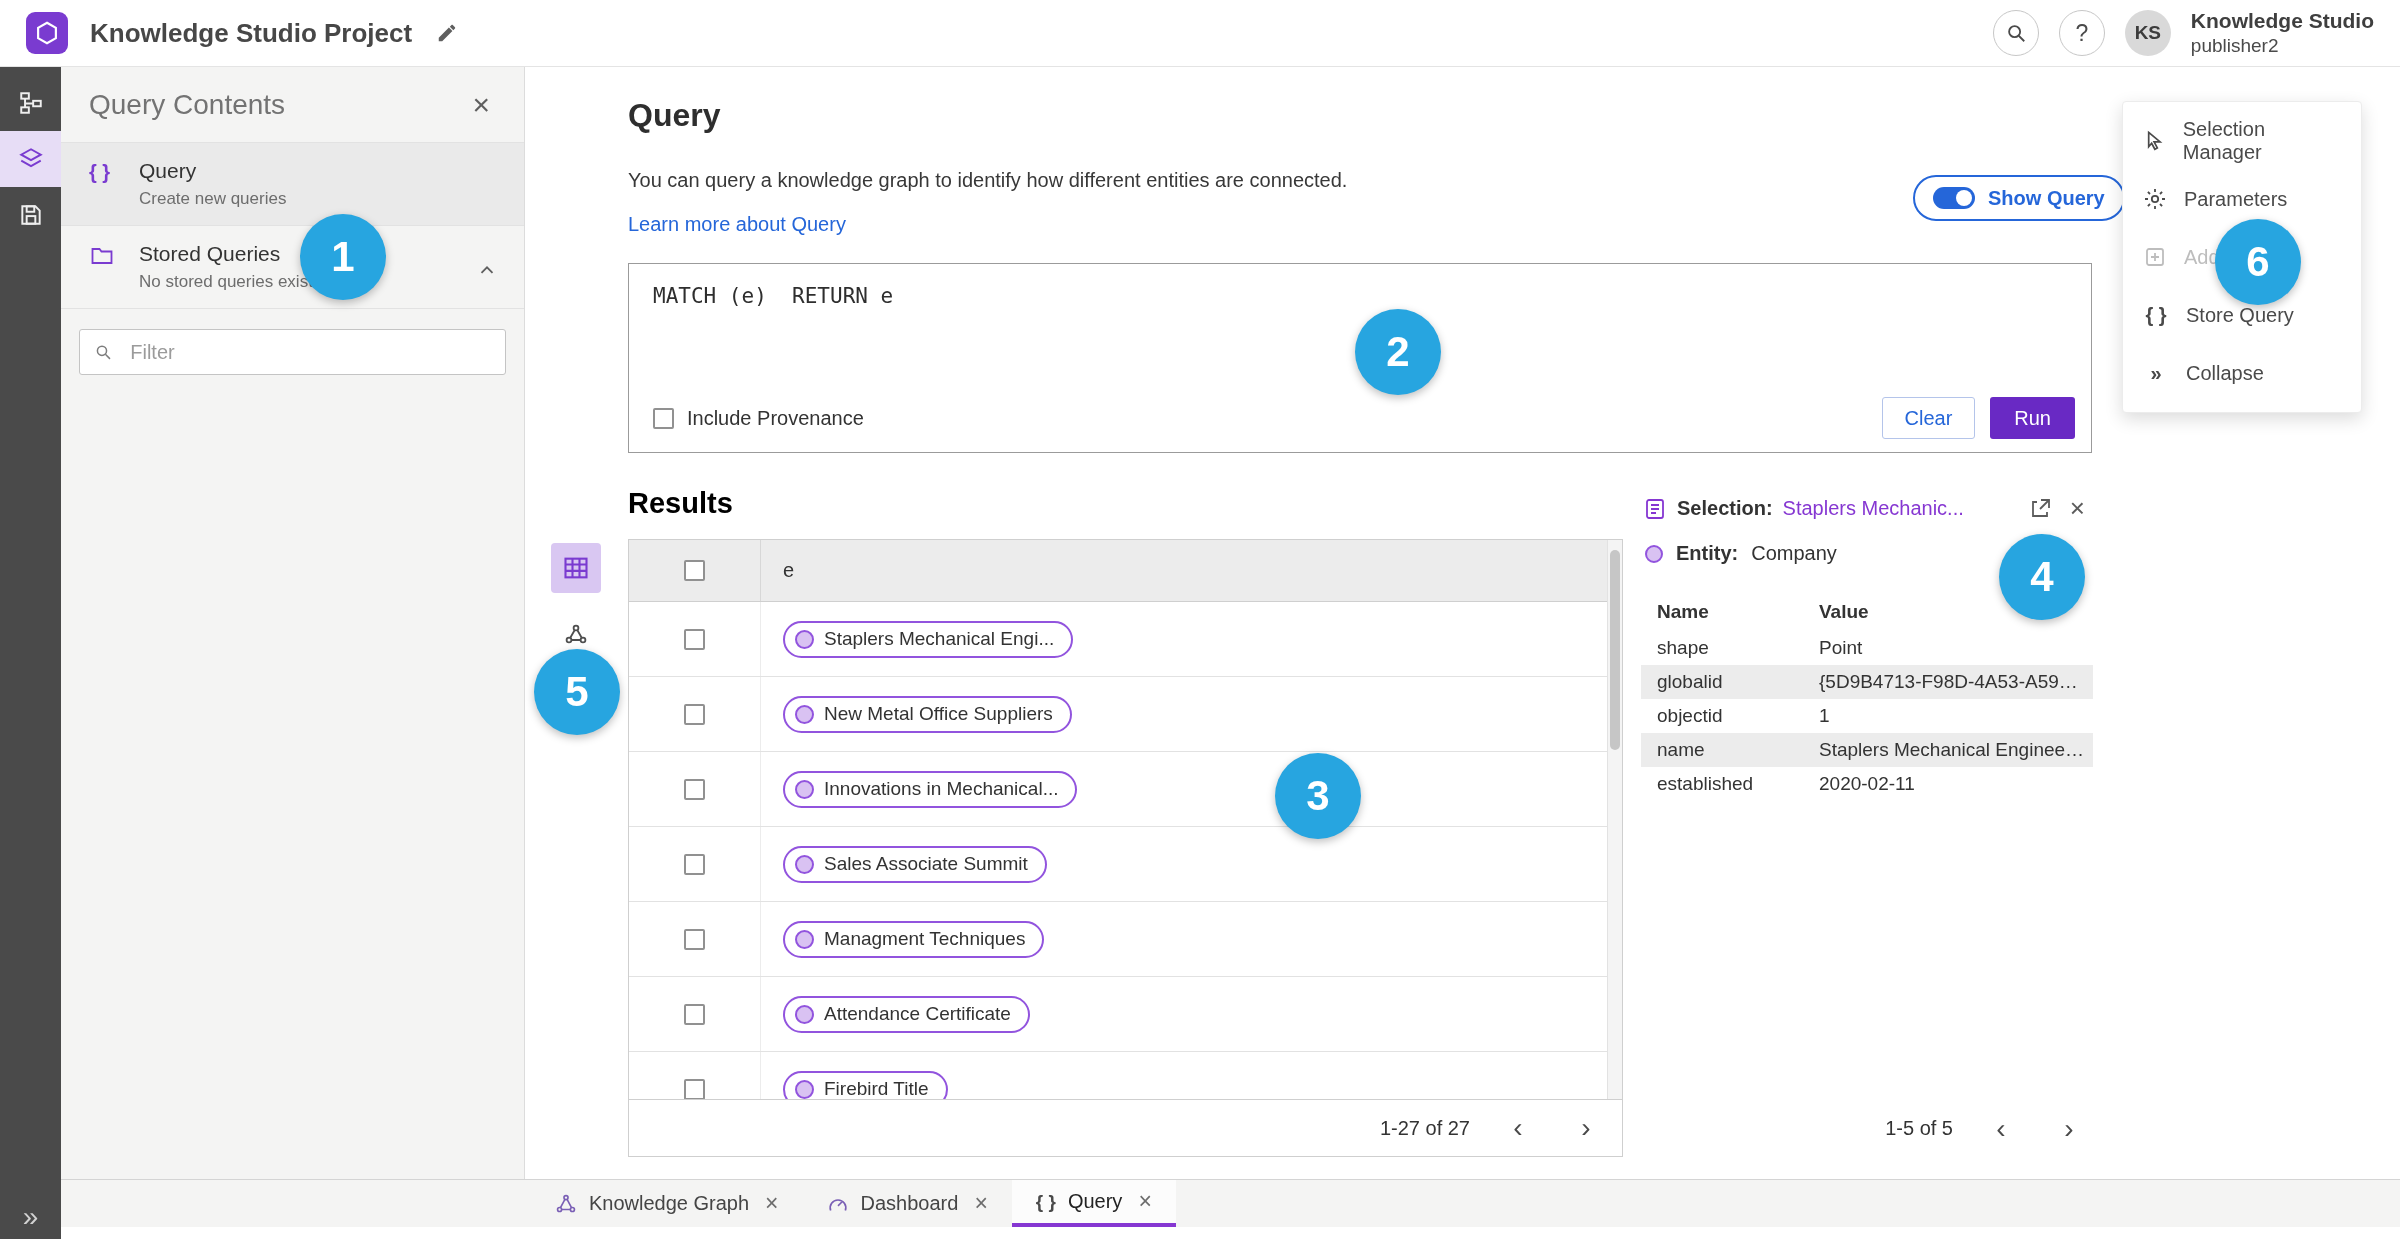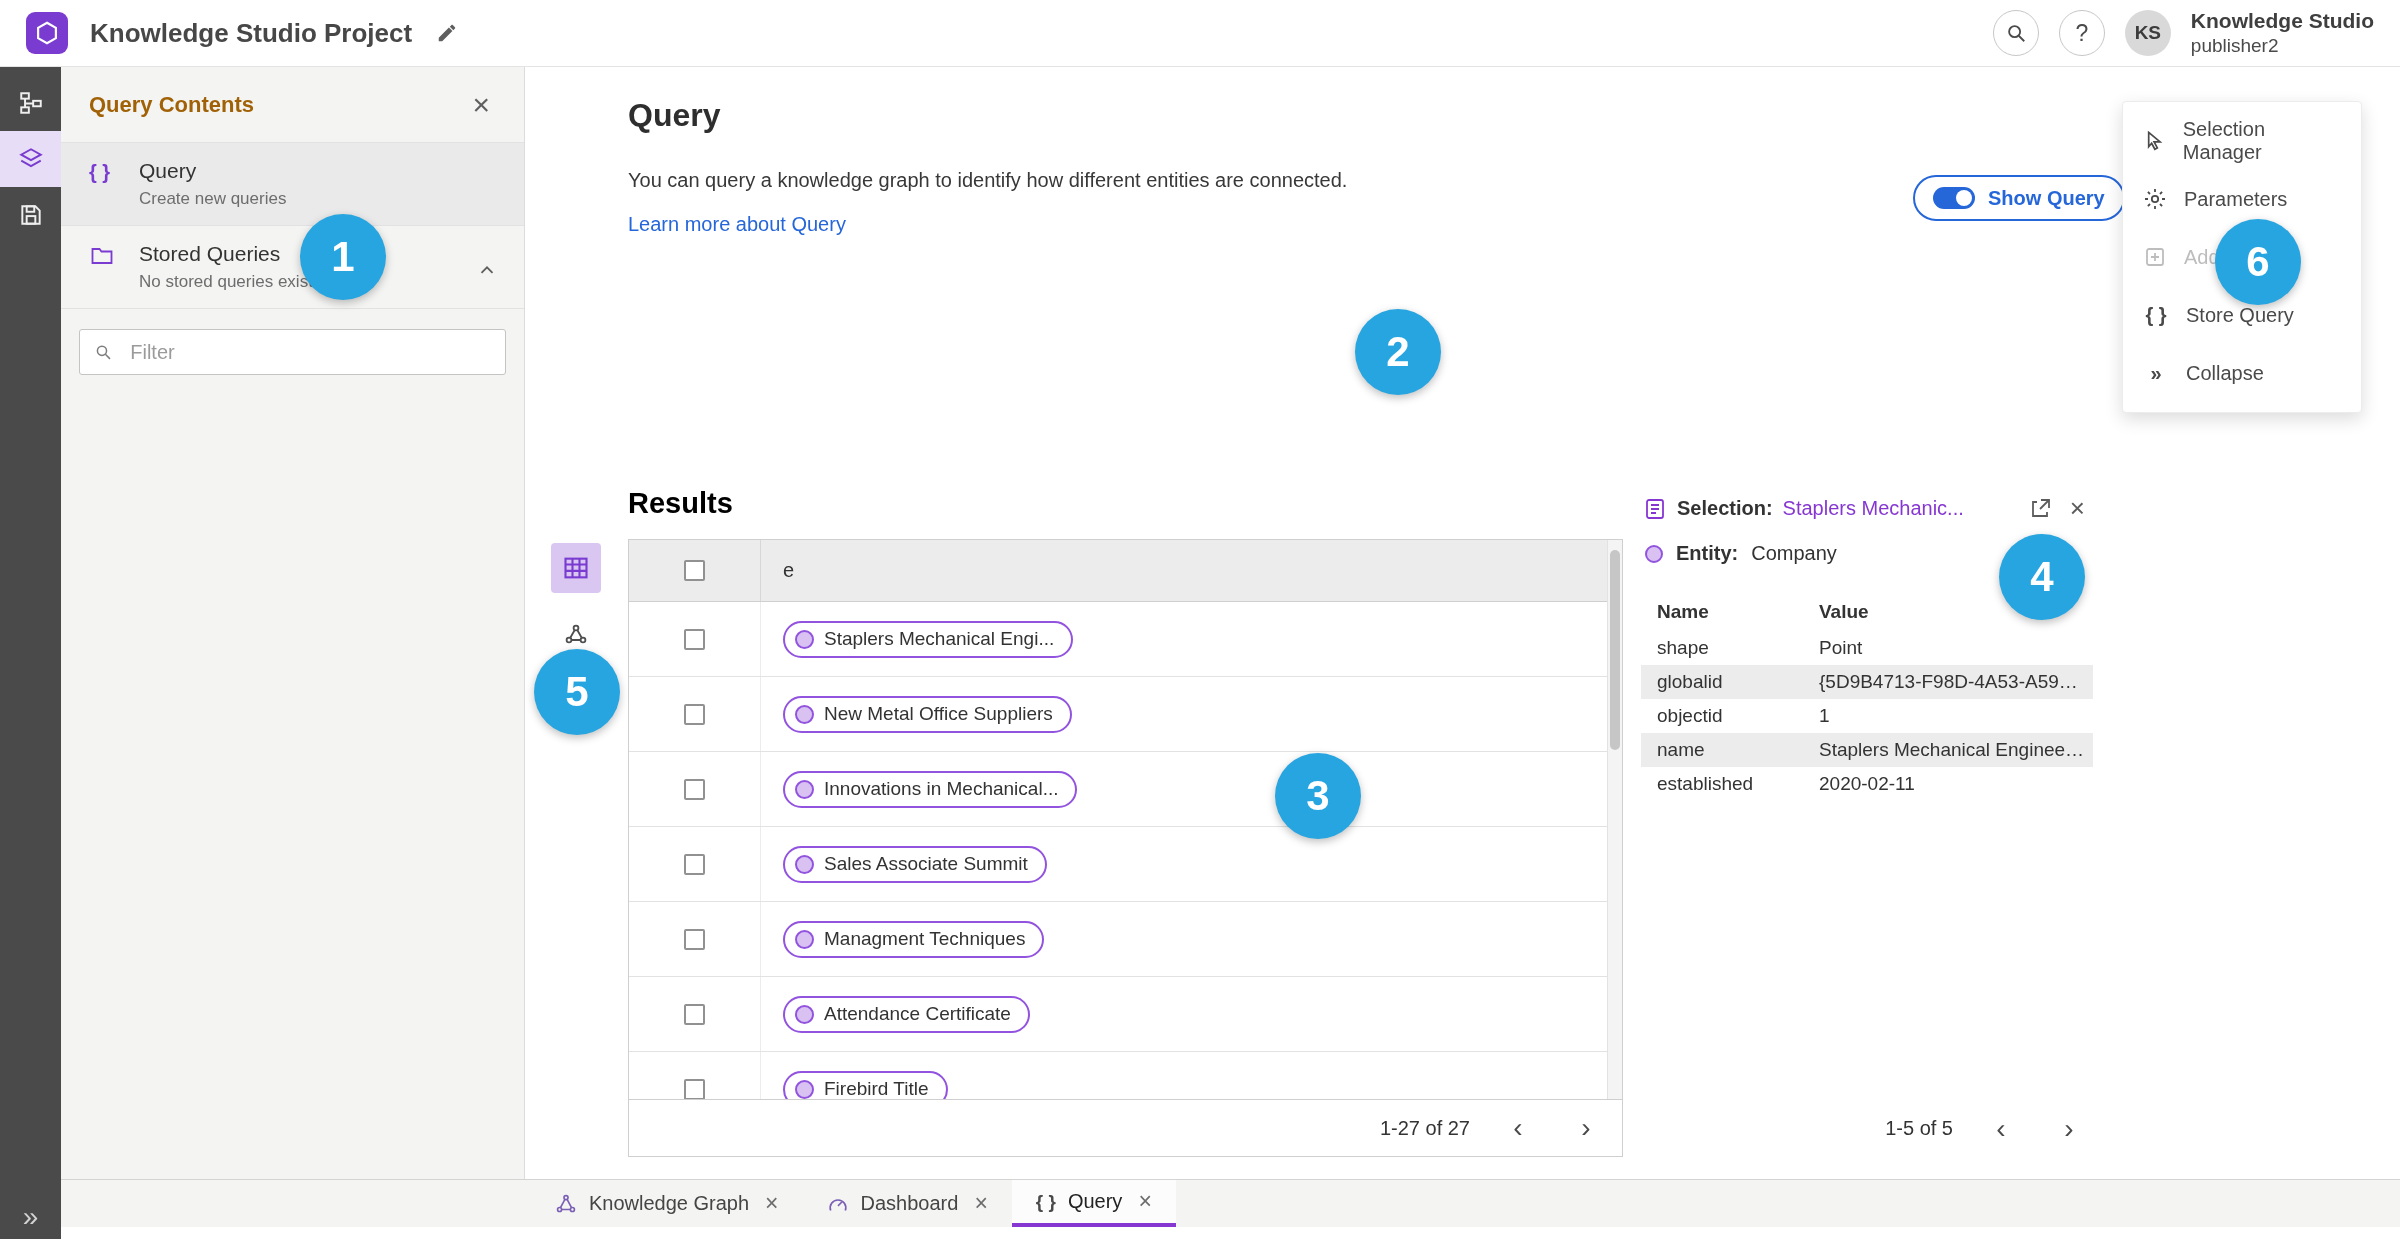--- a/index.html
+++ b/index.html
@@ -36,21 +36,21 @@
   .rail-item { width:61px; height:56px; display:flex; align-items:center; justify-content:center; cursor:pointer; }
   .rail-item.selected { background:#e7ddf6; }
   .rail-expand { position:absolute; bottom:6px; left:0; width:61px; text-align:center;
     color:#d2d2d2; font-size:28px; cursor:pointer; }
 
   
   .left-panel { position:absolute; left:61px; top:67px; width:464px; bottom:48px;
     background:#f4f4f3; border-right:1px solid #dcdcdc; z-index:10; }
   .lp-header { height:76px; display:flex; align-items:center; justify-content:space-between;
     padding:0 28px; border-bottom:1px solid #e2e2e2; }
-  .lp-title { font-size:22px; font-weight:700; color:#a16207; }
+  .lp-title { font-size:28px; font-weight:400; color:#737373; }
   .lp-close { font-size:30px; color:#5f5f5f; background:none; border:none; cursor:pointer; }
   .lp-item { position:relative; padding:16px 28px; display:flex; gap:18px;
     border-bottom:1px solid #e2e2e2; cursor:pointer; }
   .lp-item.selected { background:#eaeaea; }
   .lp-item-icon { color:#7a3bd0; font-size:20px; font-weight:700; width:32px; padding-top:2px; }
   .lp-item-title { font-size:21px; color:#333; }
   .lp-item-sub { font-size:17px; color:#6d6d6d; margin-top:6px; }
   .lp-chevron { position:absolute; right:26px; top:34px; cursor:pointer; }
   .lp-filter { margin:20px 18px 0 18px; height:46px; background:#fff; border:1px solid #c4c4c4;
     border-radius:3px; display:flex; align-items:center; gap:16px; padding:0 14px; }
@@ -265,20 +265,33 @@
 
   <div class="q-title">Query</div>
   <div class="q-desc">You can query a knowledge graph to identify how different entities are connected.</div>
   <a class="q-link">Learn more about Query</a>
 
   <div class="show-query">
     <span class="switch"></span>
     <span class="show-query-label">Show Query</span>
   </div>
 
+  <div class="query-box">
+    <div class="query-code">MATCH (e)  RETURN e</div>
+    <div class="qb-bottom">
+      <label class="provenance">
+        <input type="checkbox" style="">
+        <span>Include Provenance</span>
+      </label>
+      <div class="qb-buttons">
+        <button class="btn-clear">Clear</button>
+        <button class="btn-run">Run</button>
+      </div>
+    </div>
+  </div>
 
   <div class="results-title">Results</div>
 
   <div class="mini-toolbar">
     <button class="tool-btn selected">
       <svg width="28" height="28" viewBox="0 0 24 24" fill="none" stroke="#7a3bd0" stroke-width="1.8">
         <rect x="3" y="4" width="18" height="16"></rect>
           <path d="M3 9h18M3 14.5h18M9 4v16M15 4v16"></path>
       </svg>
     </button>

